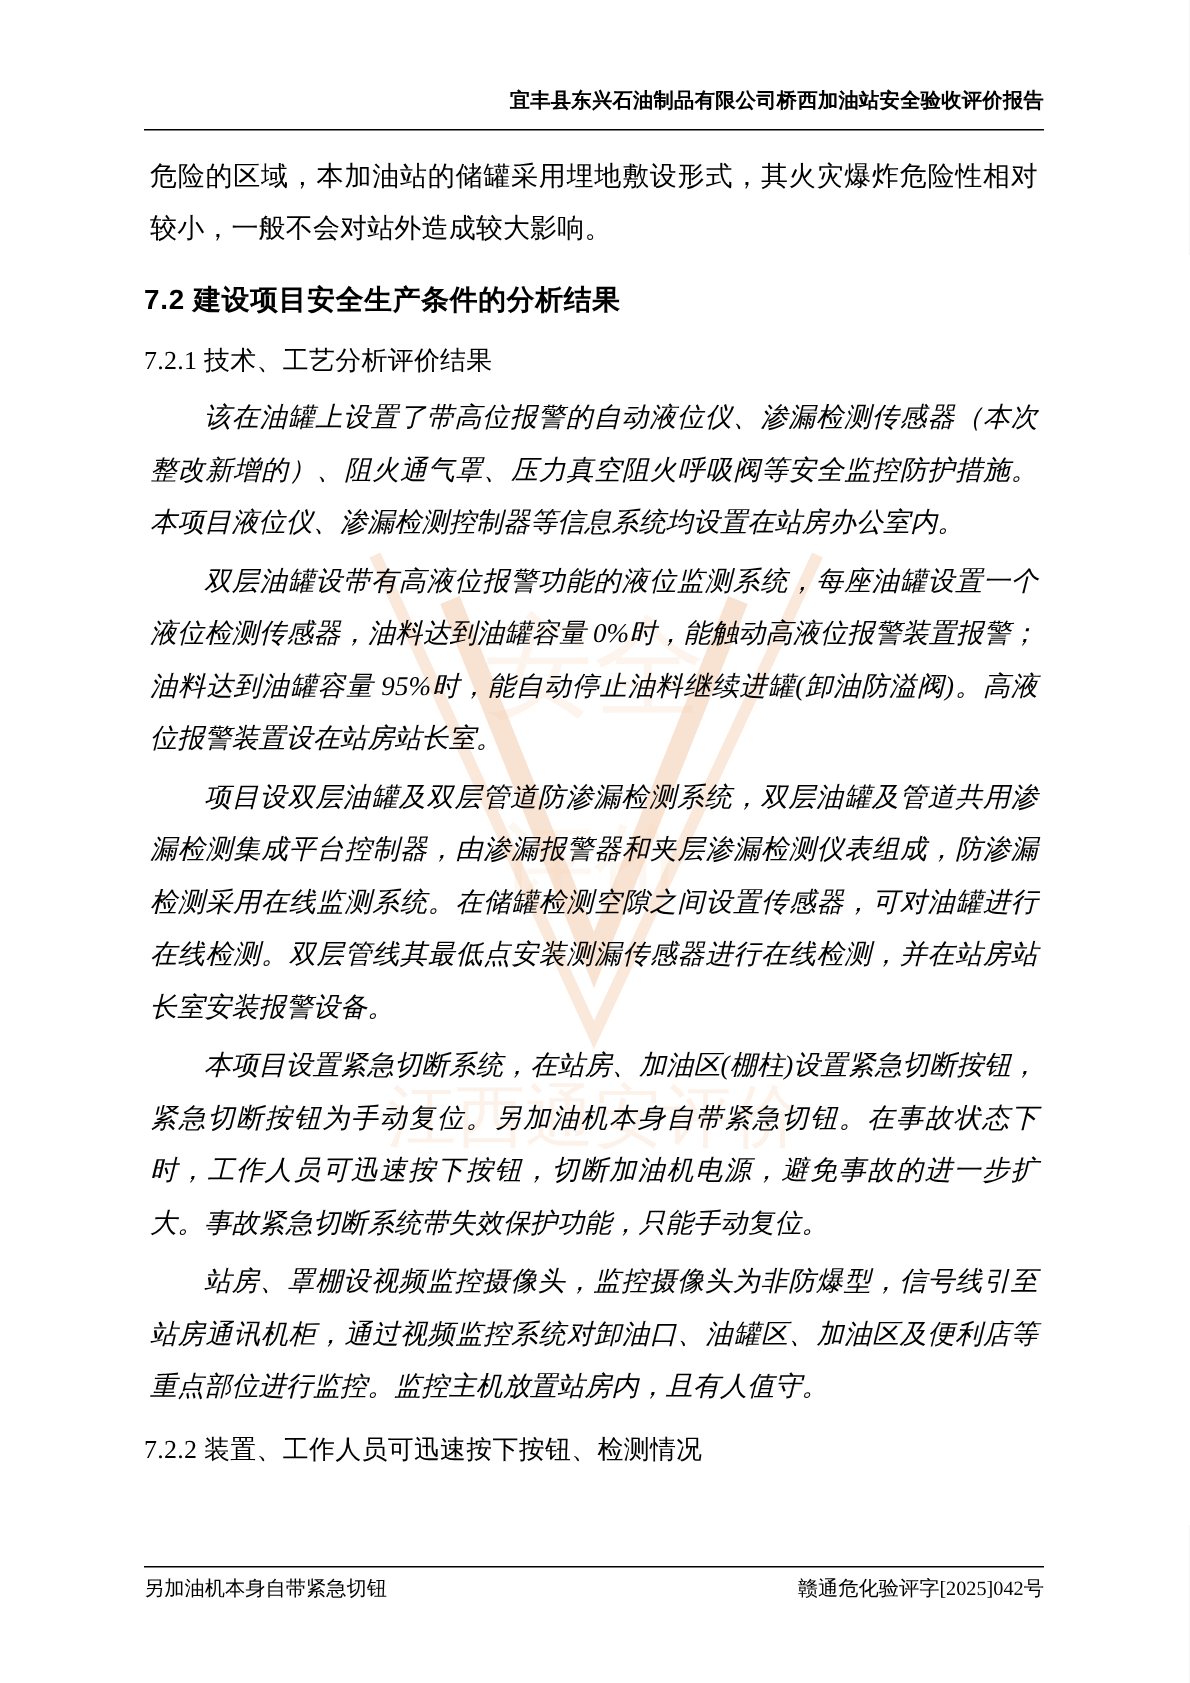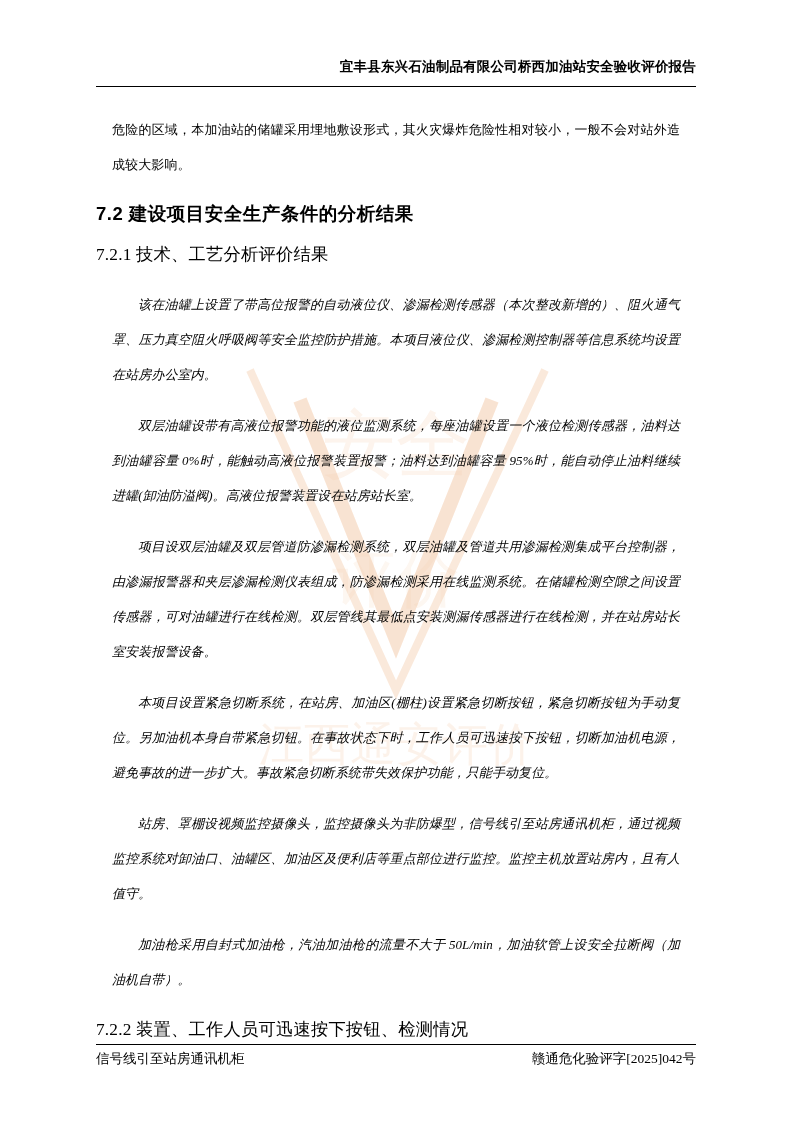--- a/index.html
+++ b/index.html
@@ -50,22 +50,22 @@
   }
   
   .content {
     position: absolute;
     left: 96px;
     top: 96px;
     width: 600px;
     z-index: 2;
   }
   p.para {
-    margin: 16px;
-    font-size: 13px;
+    margin: 4px;
+    font-size: 18px;
     line-height: 35px;
     text-align: justify;
     text-justify: inter-ideograph;
     letter-spacing: 0.1px;
   }
   p.indent {
     text-indent: 2em;
     font-style: italic;
   }
   h2.h2 {
@@ -140,25 +140,24 @@
 
     <h2 class="h2">7.2  建设项目安全生产条件的分析结果</h2>
 
     <h3 class="h3">7.2.1  技术、工艺分析评价结果</h3>
 
     <p class="para indent">该在油罐上设置了带高位报警的自动液位仪、渗漏检测传感器（本次整改新增的）、阻火通气罩、压力真空阻火呼吸阀等安全监控防护措施。本项目液位仪、渗漏检测控制器等信息系统均设置在站房办公室内。</p>
     <p class="para indent">双层油罐设带有高液位报警功能的液位监测系统，每座油罐设置一个液位检测传感器，油料达到油罐容量 0%时，能触动高液位报警装置报警；油料达到油罐容量 95%时，能自动停止油料继续进罐(卸油防溢阀)。高液位报警装置设在站房站长室。</p>
     <p class="para indent">项目设双层油罐及双层管道防渗漏检测系统，双层油罐及管道共用渗漏检测集成平台控制器，由渗漏报警器和夹层渗漏检测仪表组成，防渗漏检测采用在线监测系统。在储罐检测空隙之间设置传感器，可对油罐进行在线检测。双层管线其最低点安装测漏传感器进行在线检测，并在站房站长室安装报警设备。</p>
     <p class="para indent">本项目设置紧急切断系统，在站房、加油区(棚柱)设置紧急切断按钮，紧急切断按钮为手动复位。另加油机本身自带紧急切钮。在事故状态下时，工作人员可迅速按下按钮，切断加油机电源，避免事故的进一步扩大。事故紧急切断系统带失效保护功能，只能手动复位。</p>
     <p class="para indent">站房、罩棚设视频监控摄像头，监控摄像头为非防爆型，信号线引至站房通讯机柜，通过视频监控系统对卸油口、油罐区、加油区及便利店等重点部位进行监控。监控主机放置站房内，且有人值守。</p>
-    <p class="para indent">加油枪采用自封式加油枪，汽油加油枪的流量不大于 50L/min，加油软管上设安全拉断阀（加油机自带）。</p>
 
     <h3 class="h3">7.2.2  装置、工作人员可迅速按下按钮、检测情况</h3>
 
   </div>
 
   <div class="footer-rule"></div>
   <div class="footer">
-    <span>信号线引至站房通讯机柜</span>
+    <span>另加油机本身自带紧急切钮</span>
     <span>赣通危化验评字[2025]042号</span>
   </div>
 
 </div>
 
 </body></html>

